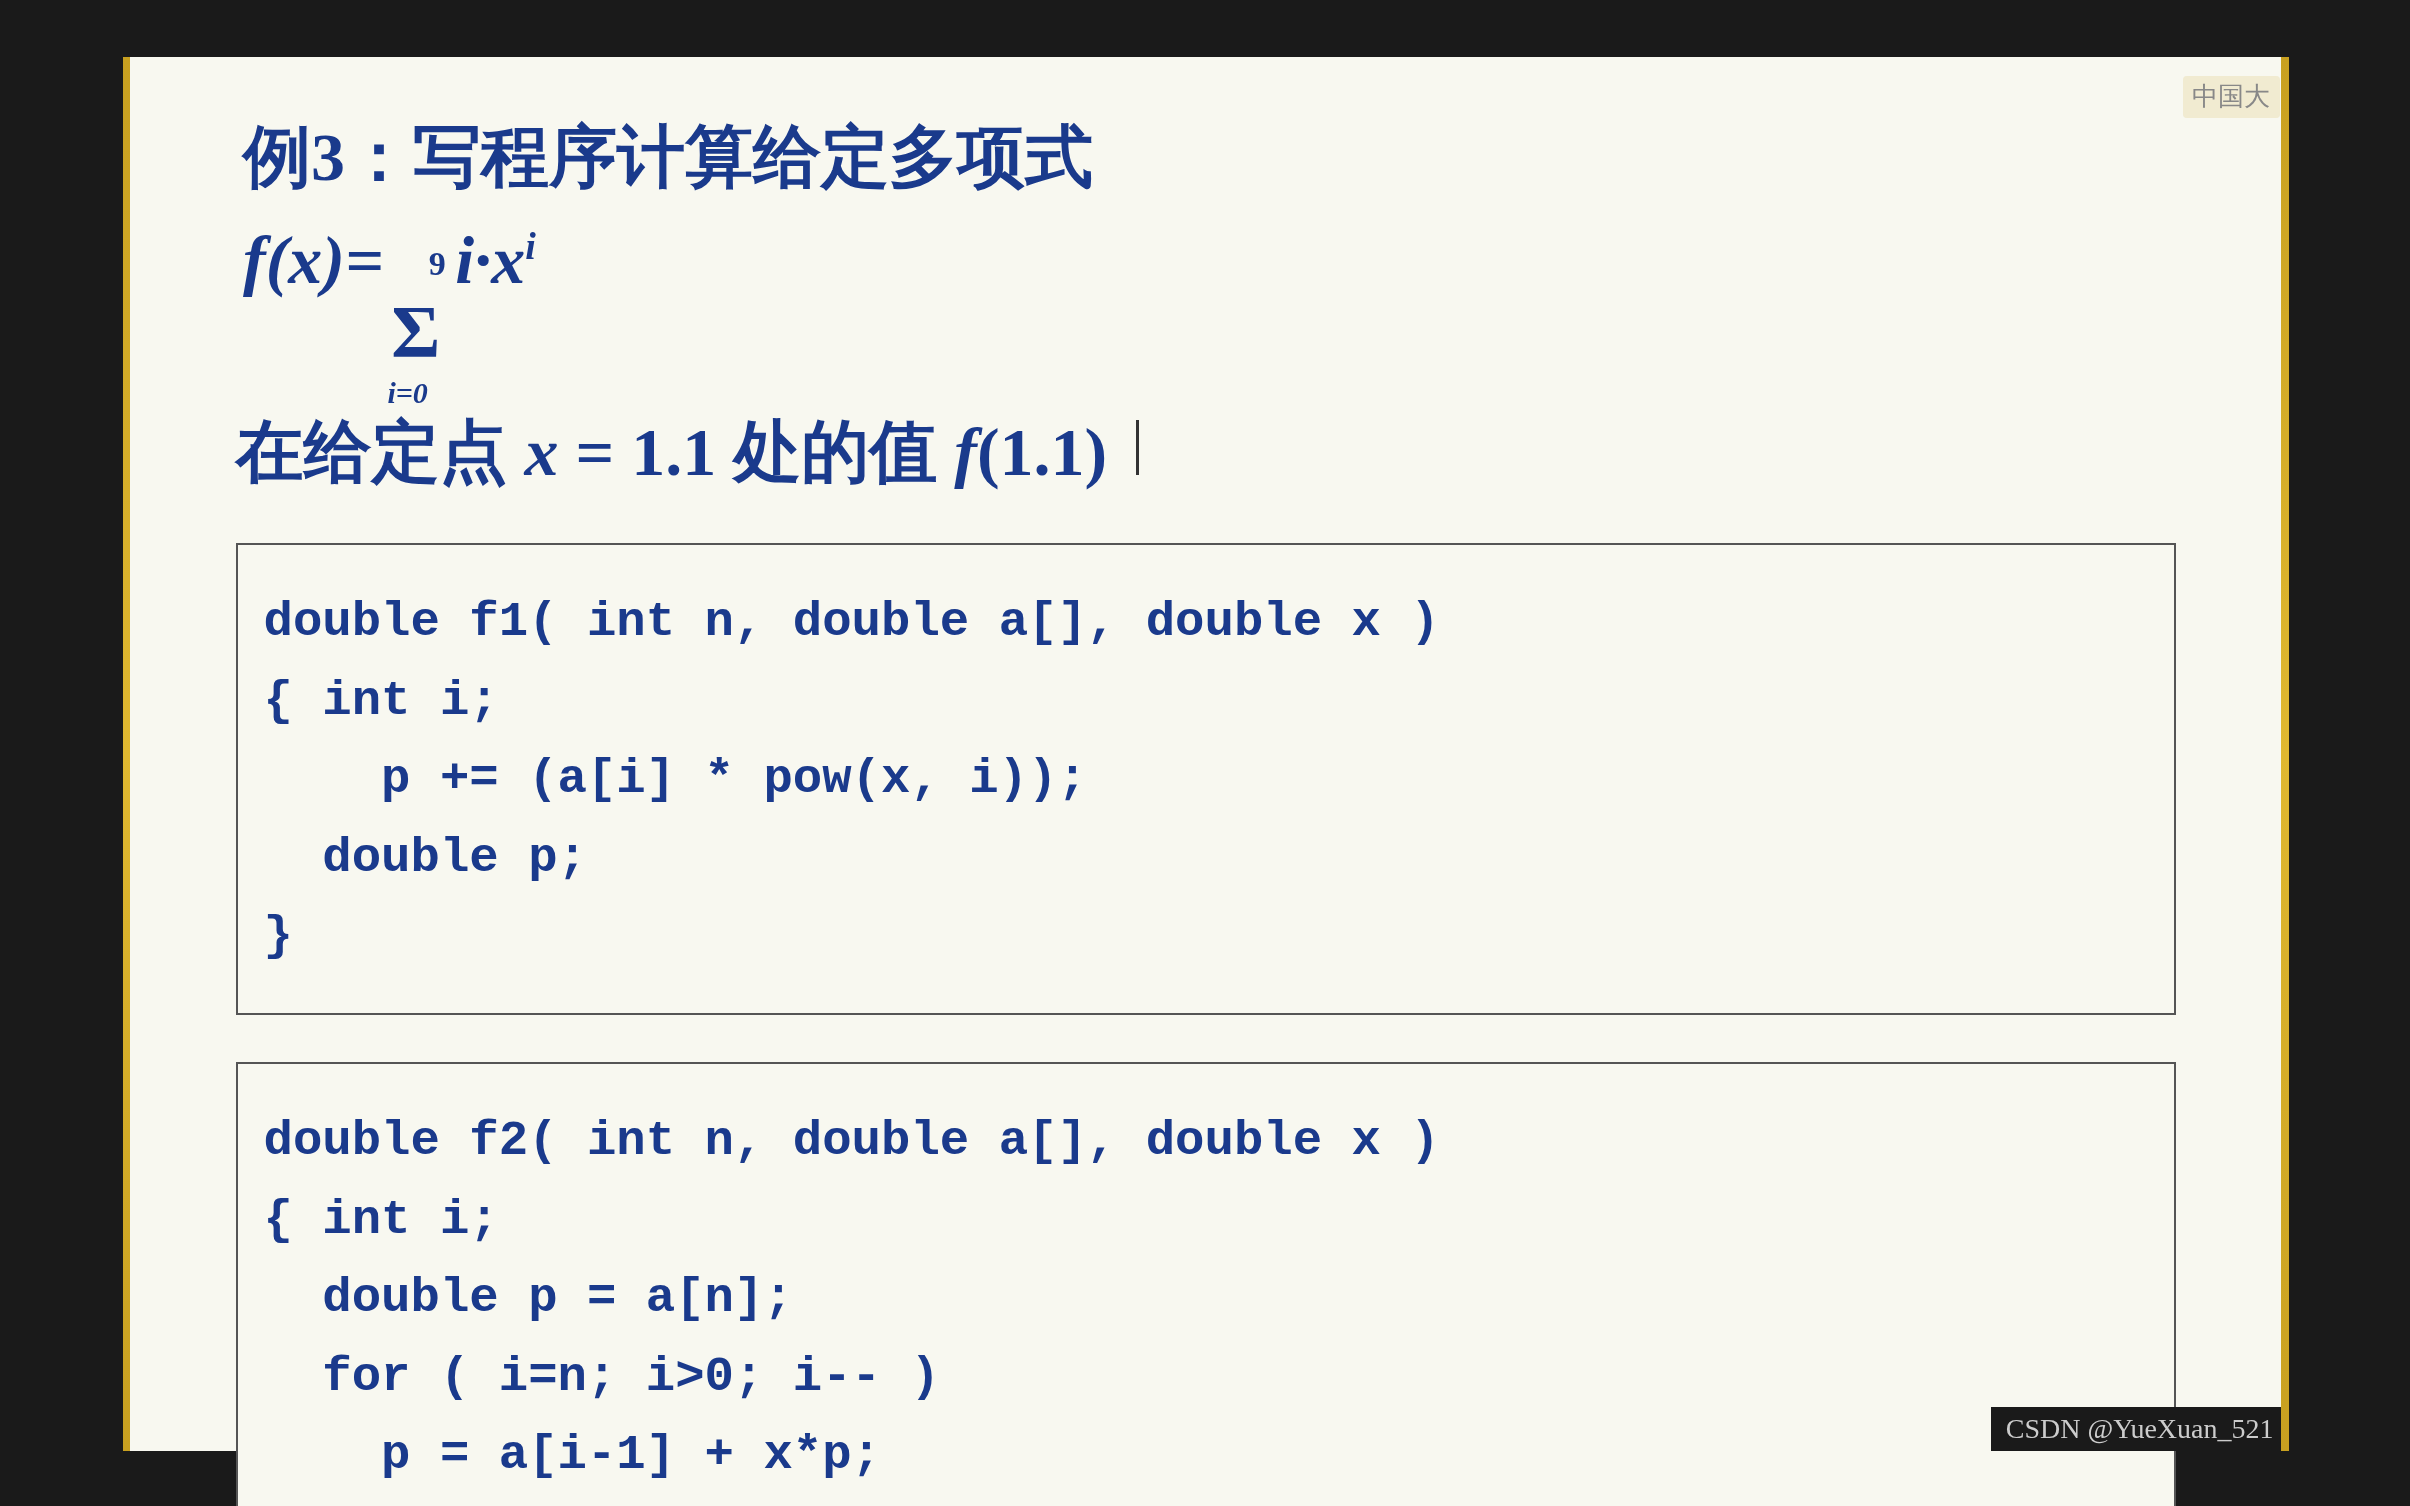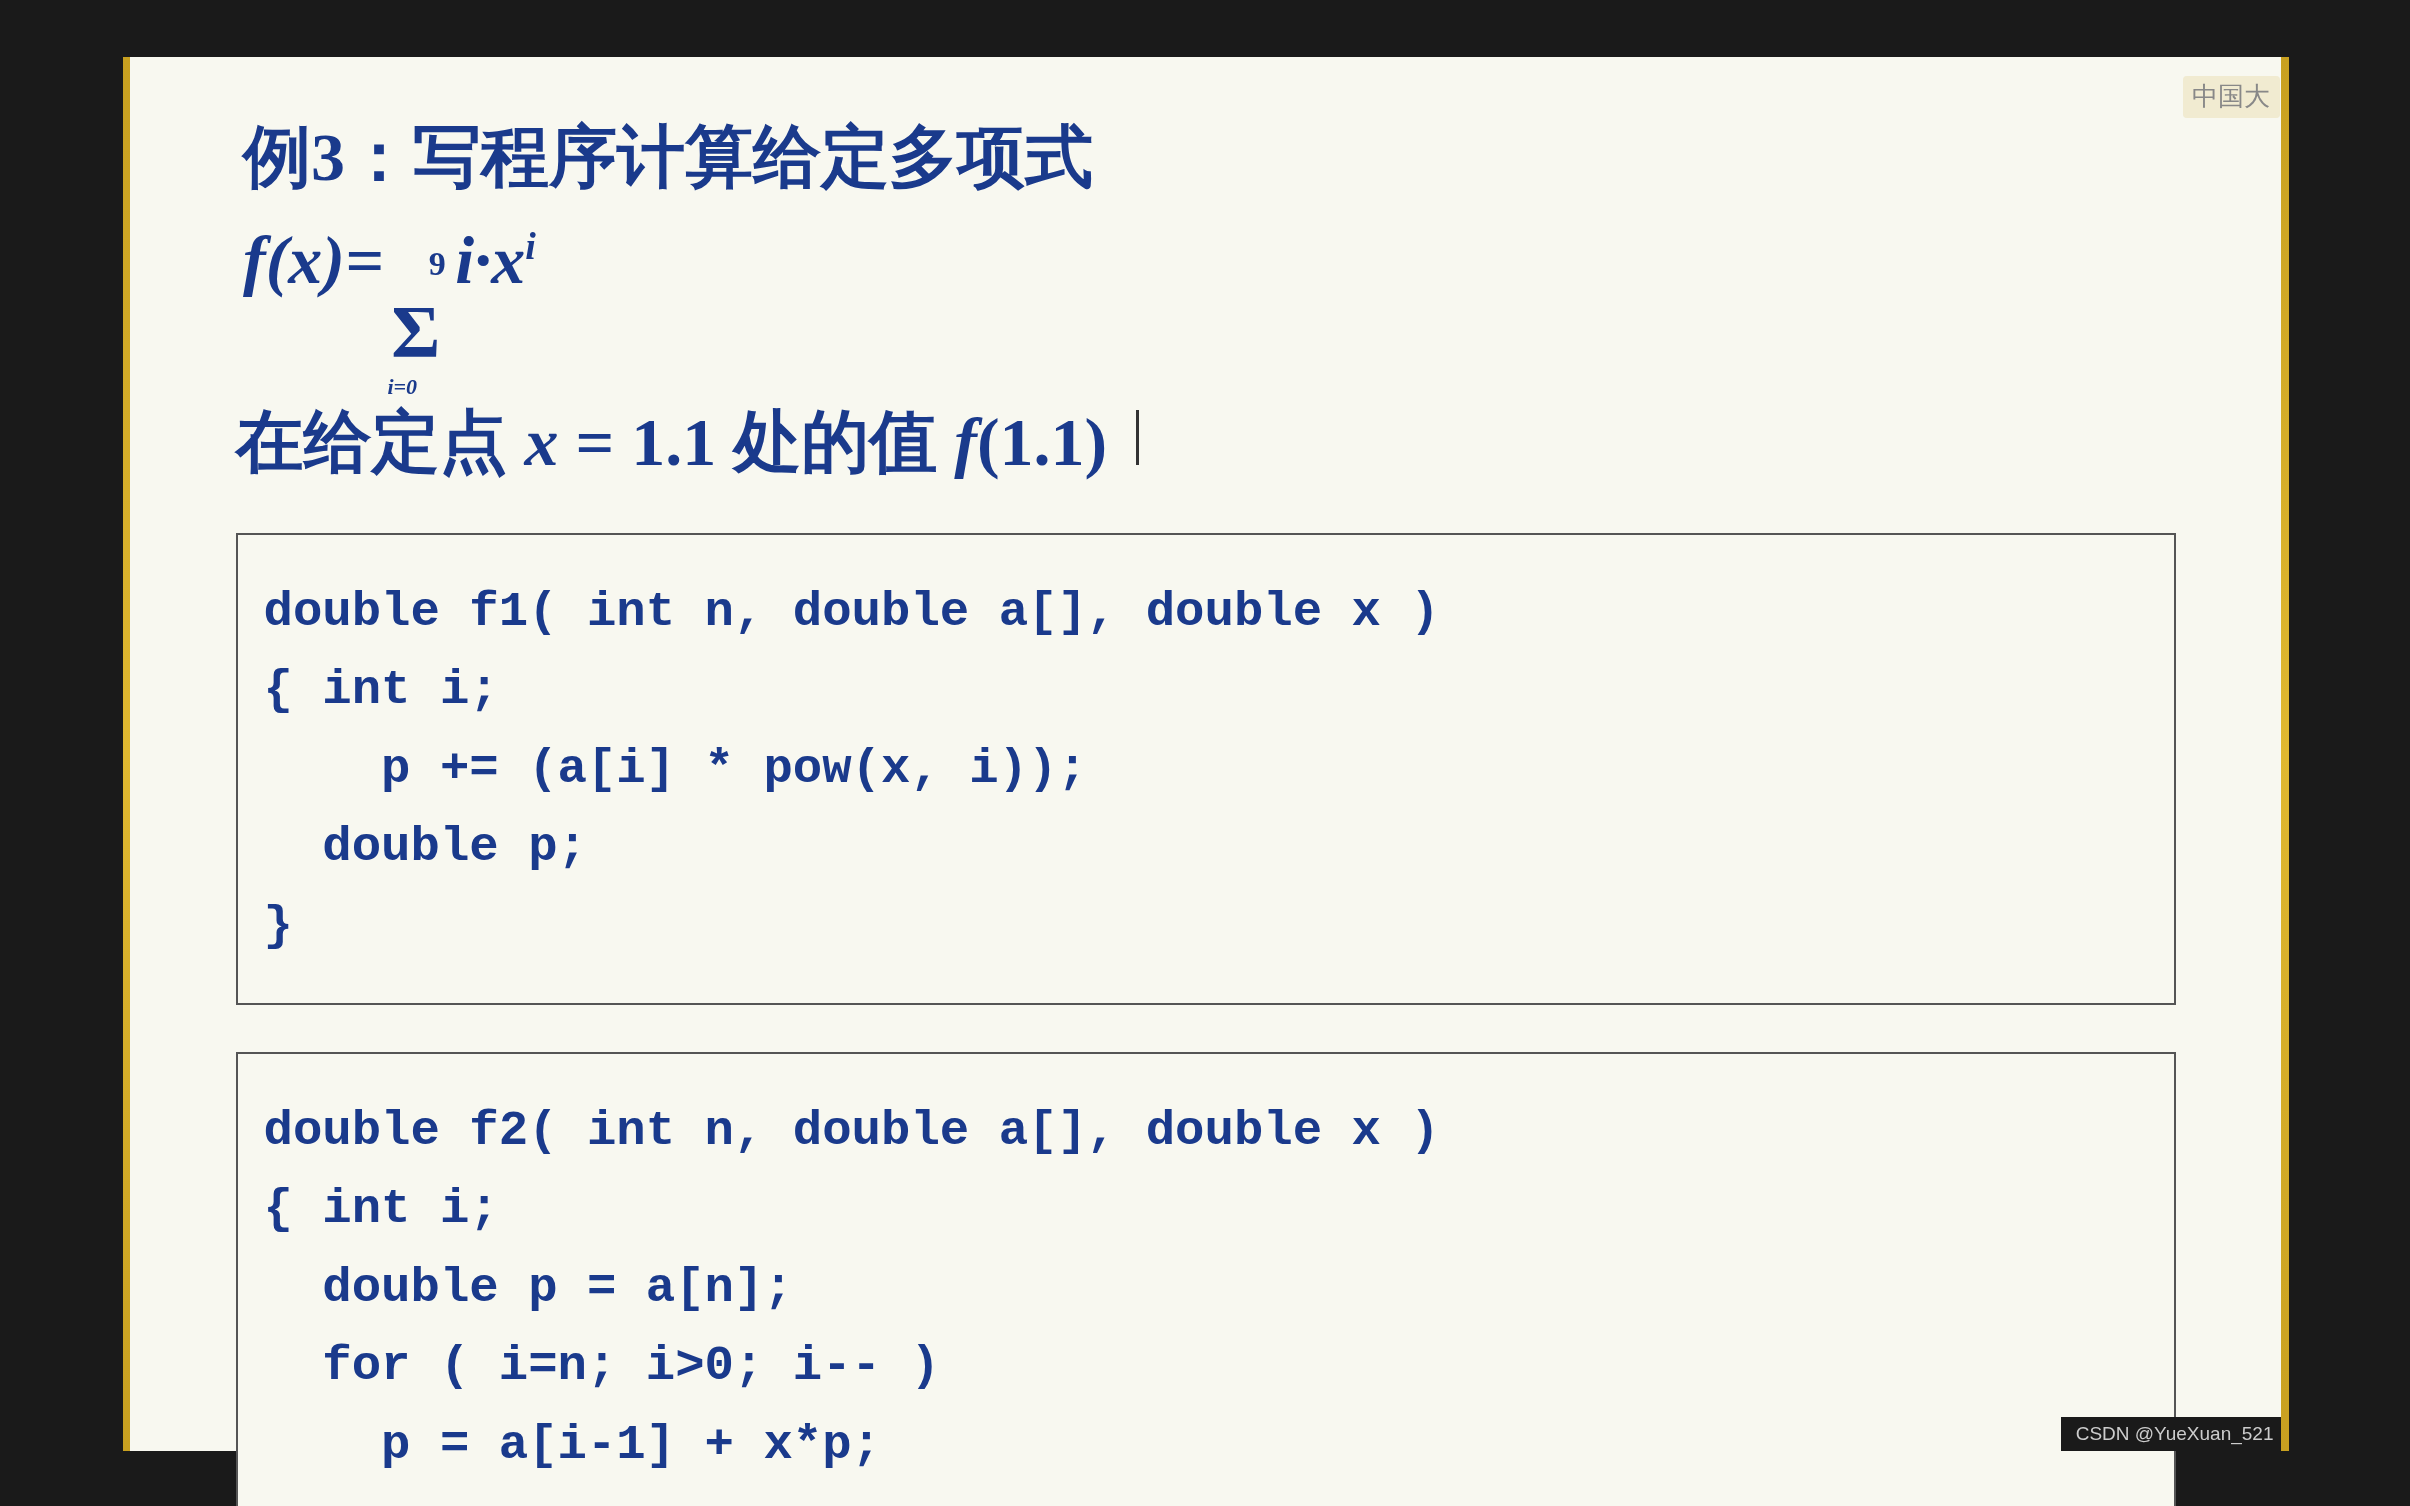--- a/index.html
+++ b/index.html
@@ -128,21 +128,21 @@
       margin-right: -5.6px;
     }
 
     .sigma-sym {
       font-size: 75px;
       font-style: normal;
       line-height: 1;
     }
 
     .sigma-sub {
-      font-size: 22px;
+      font-size: 30px;
       font-style: italic;
       position: relative;
       top: 3.8px;
       align-self: flex-start;
       margin-left: -3.8px;
     }
 
     .sigma-body {
       font-size: 68px;
       margin-left: 3.8px;
@@ -188,22 +188,23 @@
       border-radius: 3.8px;
     }
 
     
     .csdn-badge {
       position: absolute;
       bottom: 0;
       right: 0;
       background: #1a1a1a;
       color: #ccc;
-      font-size: 19px;
+      font-size: 28px;
       padding: 6px 15px;
+      font-family: Liberation Serif, serif;
     }
   </style>
 </head>
 <body>
 
 <div class="slide">
   <div class="top-border"></div>
 
   <div class="watermark">中国大</div>
 

